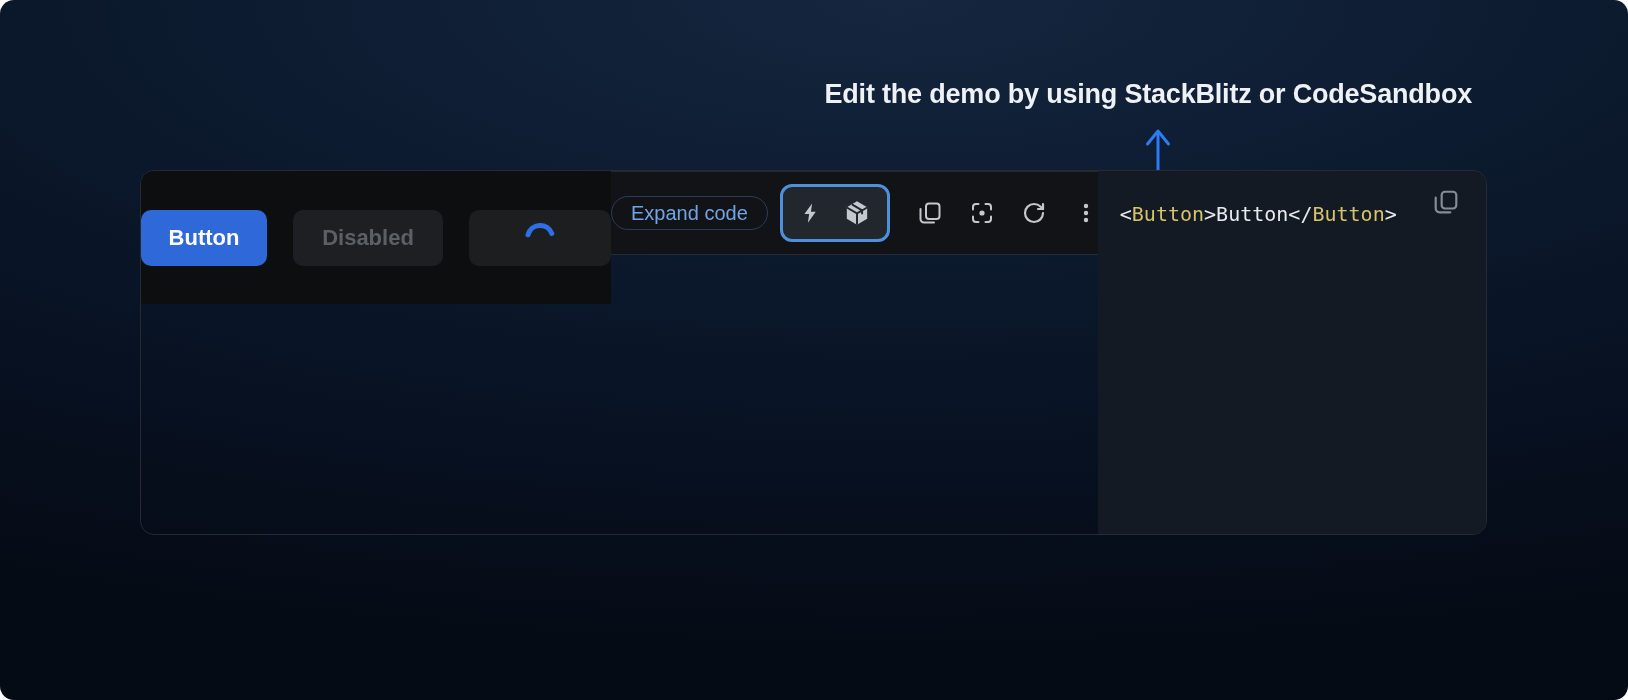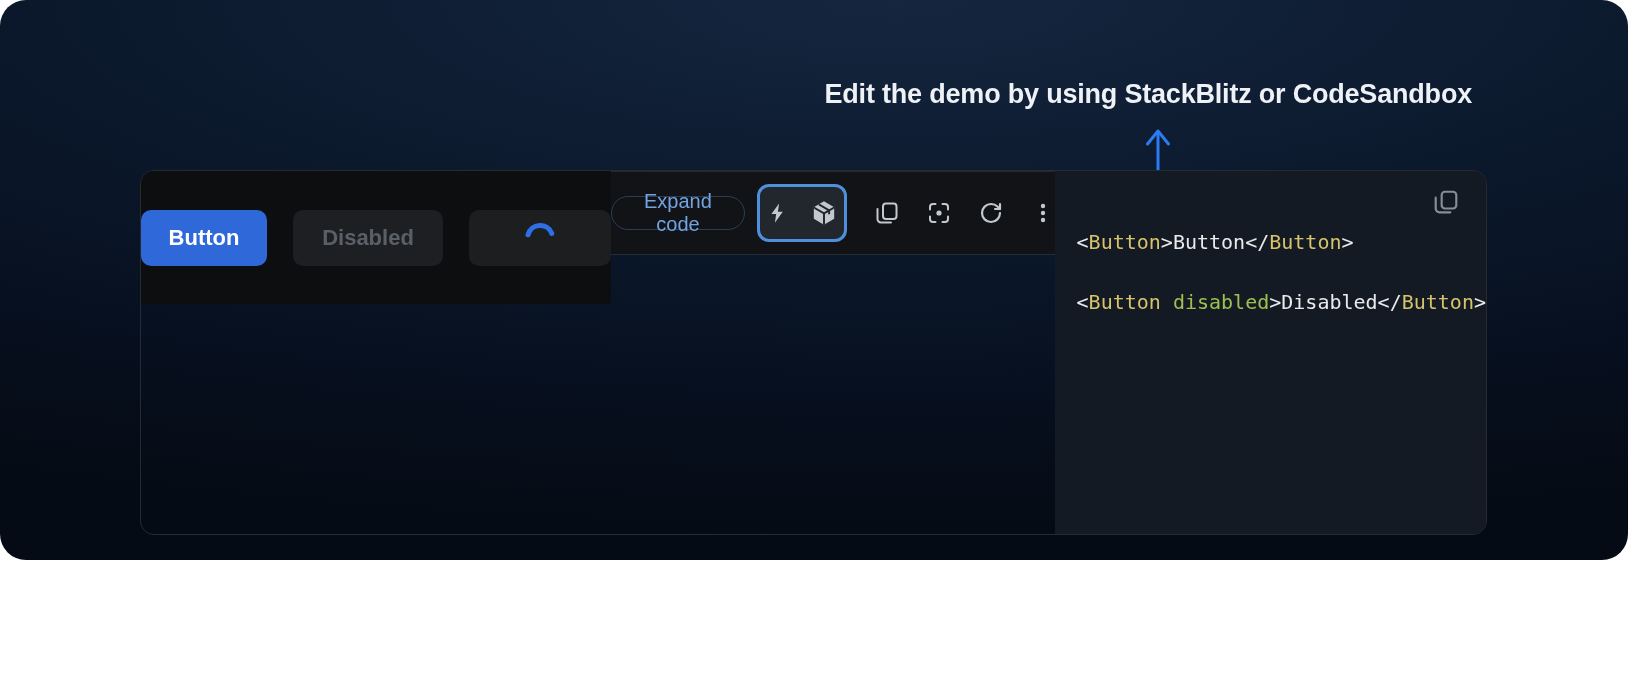--- a/index.html
+++ b/index.html
@@ -9,21 +9,21 @@
     --expand-text:#72a4e4;
     --tag:#d6c36a;
     --attr:#9ec04f;
     --code-text:#e8eaee;
     --icon:#c3c8ce;
     --disabled-text:#5b6067;
   }
   *{margin:0;padding:0;box-sizing:border-box;}
   body{background:#ffffff;font-family:"Liberation Sans",sans-serif;}
   .page{
-    position:relative;width:1628px;height:560px;border-radius:26px;overflow:hidden;
+    position:relative;width:1628px;height:700px;border-radius:14px;overflow:hidden;
     background:radial-gradient(120% 95% at 55% 0%, #15263f 0%, #0c1a2e 38%, #071020 72%, #050b14 100%);
   }
   .annotation{
     position:absolute;top:79px;right:156px;
     font-size:27px;font-weight:700;color:#eef1f5;letter-spacing:-0.2px;white-space:nowrap;
   }
   .arrow-svg{position:absolute;left:0;top:0;pointer-events:none;}
   .card{
     position:absolute;left:140px;top:170px;width:1347px;height:365px;
     border:1px solid #262b31;border-radius:14px;overflow:hidden;
@@ -58,21 +58,21 @@
   .icon-btn{
     width:24px;height:24px;margin-left:28px;color:var(--icon);cursor:pointer;
     display:inline-flex;align-items:center;justify-content:center;background:none;border:none;padding:0;
   }
   .code-section{
     flex:1;background:#141a23;position:relative;
     padding:27px 0 0 22px;
     font-family:"DejaVu Sans Mono","Liberation Mono",monospace;
     font-size:20px;line-height:32px;
   }
-  .code-line{white-space:pre;color:var(--code-text);margin-top:28px;}
+  .code-line{white-space:pre;color:var(--code-text);}
   .tok-tag{color:var(--tag);}
   .tok-attr{color:var(--attr);}
   .tok-punct,.tok-text{color:var(--code-text);}
   .code-copy{
     position:absolute;top:18px;right:27px;width:26px;height:26px;color:#868d96;cursor:pointer;
     background:none;border:none;padding:0;display:inline-flex;
   }
   svg{display:block;}
 </style>
 </head>
@@ -148,21 +148,20 @@
           <circle cx="12" cy="5" r="2.2"></circle>
             <circle cx="12" cy="12" r="2.2"></circle>
             <circle cx="12" cy="19" r="2.2"></circle>
         </svg>
       </button>
     </div>
 
     <div class="code-section">
       <div>
           <div class="code-line"><span class="tok-punct">&lt;</span><span class="tok-tag">Button</span><span class="tok-punct">&gt;</span><span class="tok-text">Button</span><span class="tok-punct">&lt;/</span><span class="tok-tag">Button</span><span class="tok-punct">&gt;</span></div>
-          <div class="code-line"><span class="tok-punct">&lt;</span><span class="tok-tag">Button</span><span class="tok-text"> </span><span class="tok-attr">disabled</span><span class="tok-punct">&gt;</span><span class="tok-text">Disabled</span><span class="tok-punct">&lt;/</span><span class="tok-tag">Button</span><span class="tok-punct">&gt;</span></div>
         </div>
       <button class="code-copy">
         <svg width="26" height="26" viewBox="0 0 24 24" fill="none" stroke="currentColor" stroke-width="2" stroke-linecap="round" stroke-linejoin="round">
           <rect x="8" y="2.5" width="13.5" height="15.5" rx="3"></rect>
           <path d="M16 21.5 H6 A3.5 3.5 0 0 1 2.5 18 V8"></path>
         </svg>
       </button>
     </div>
 
   </div>

